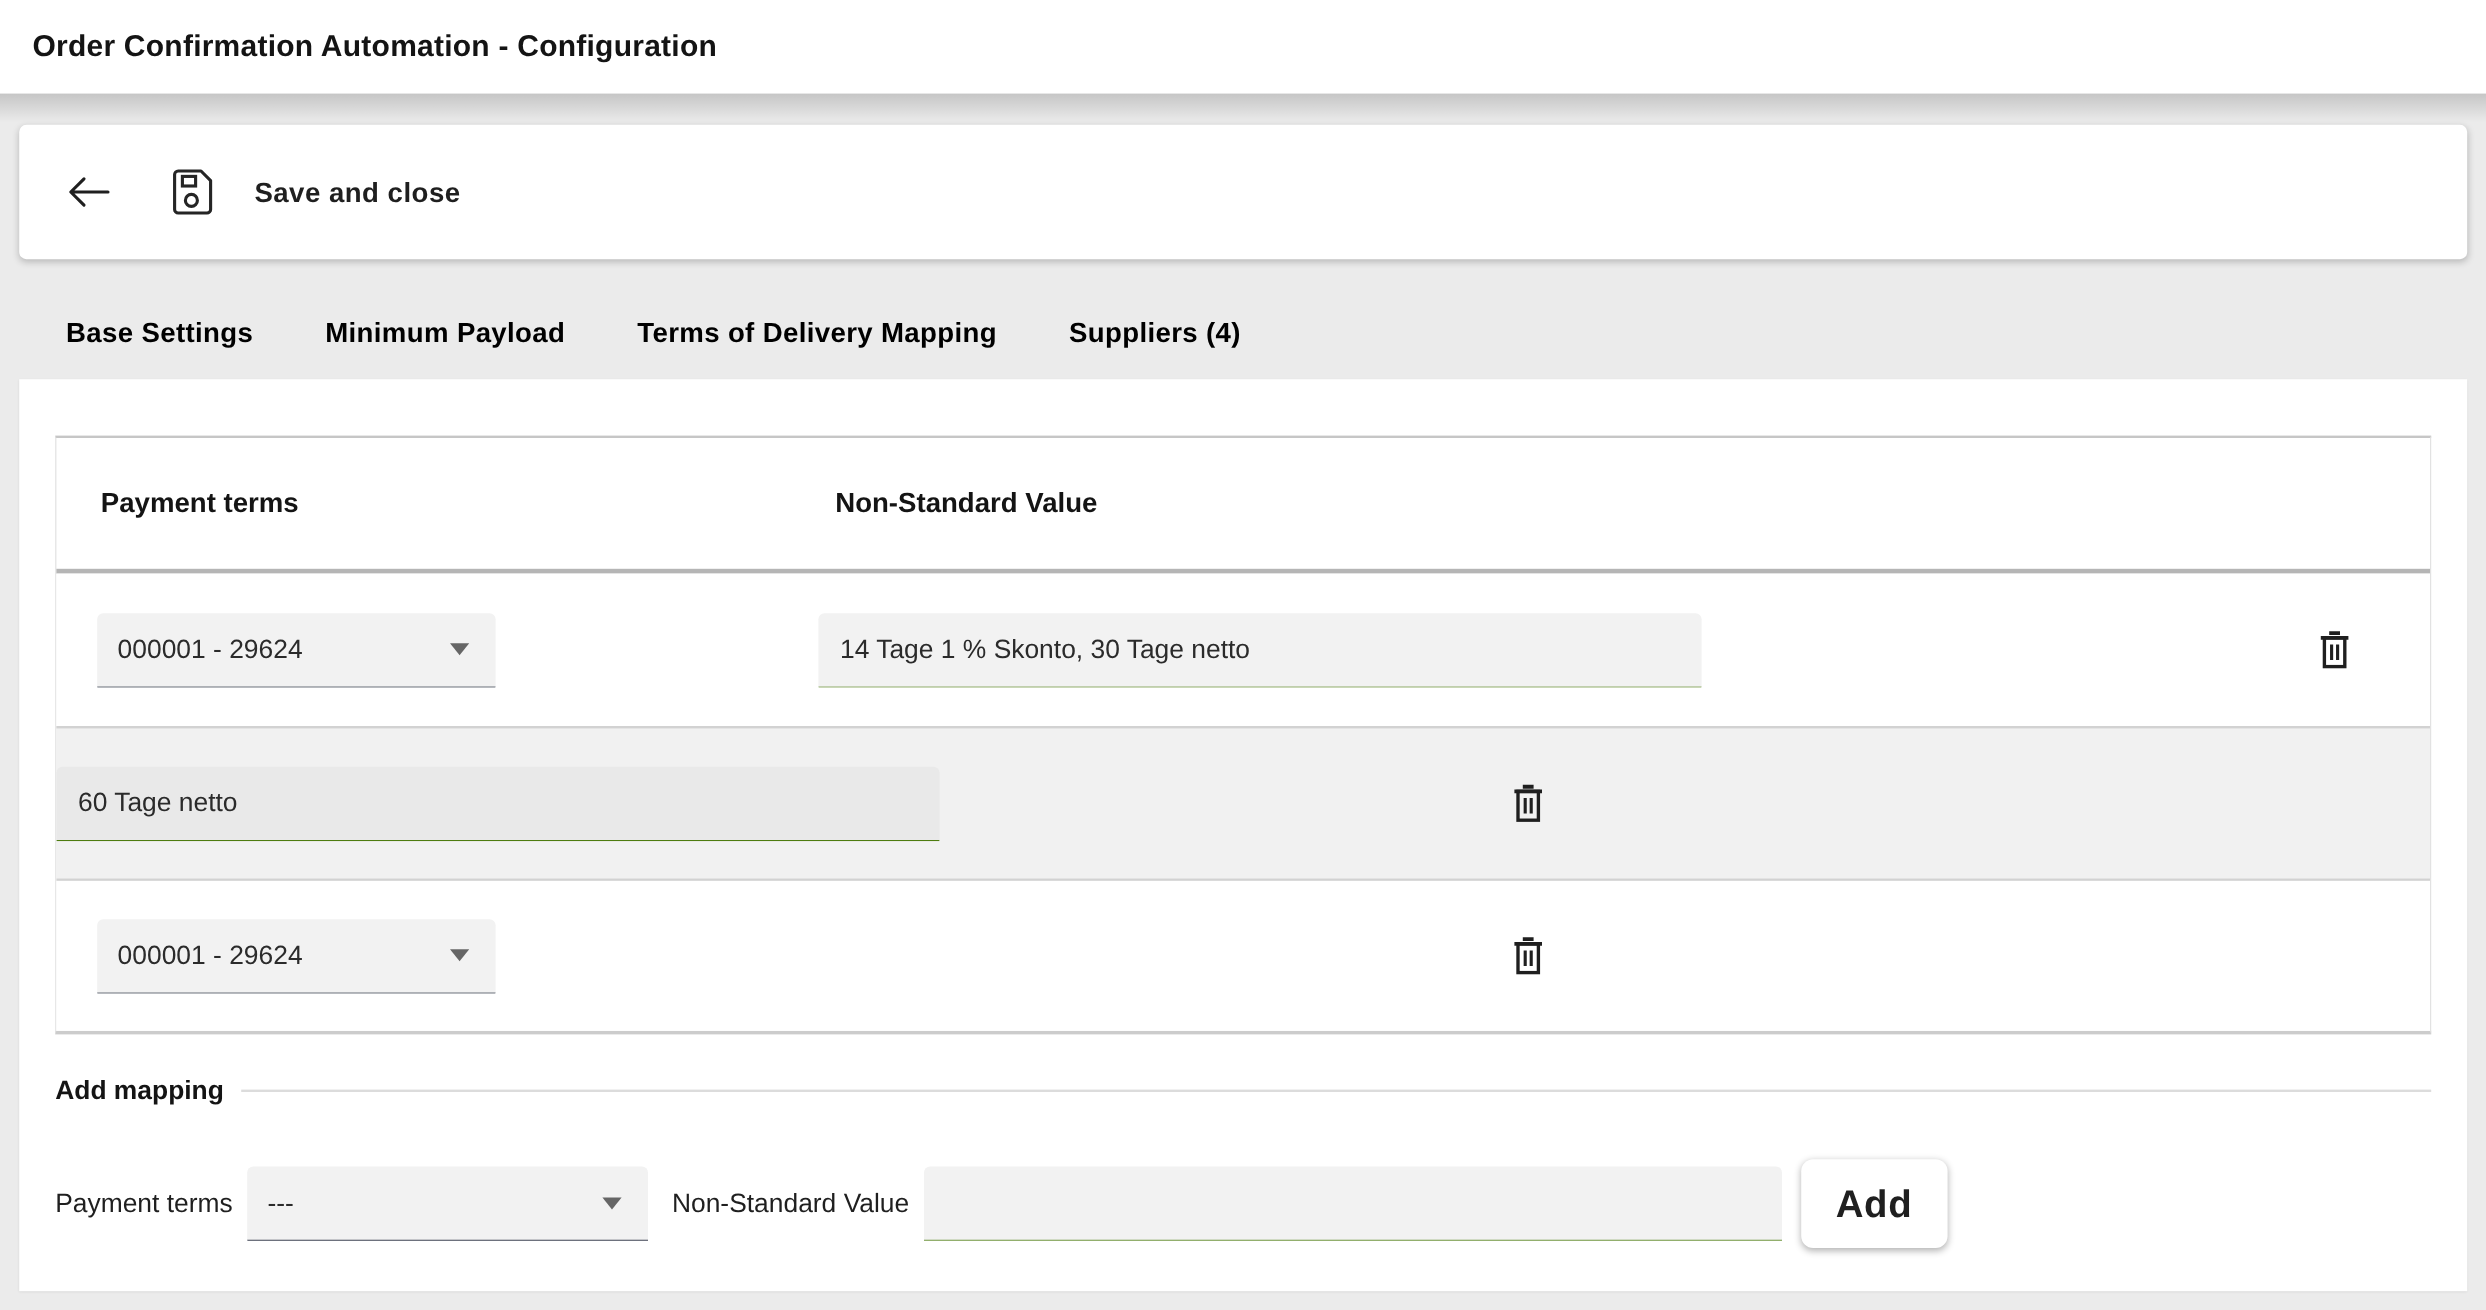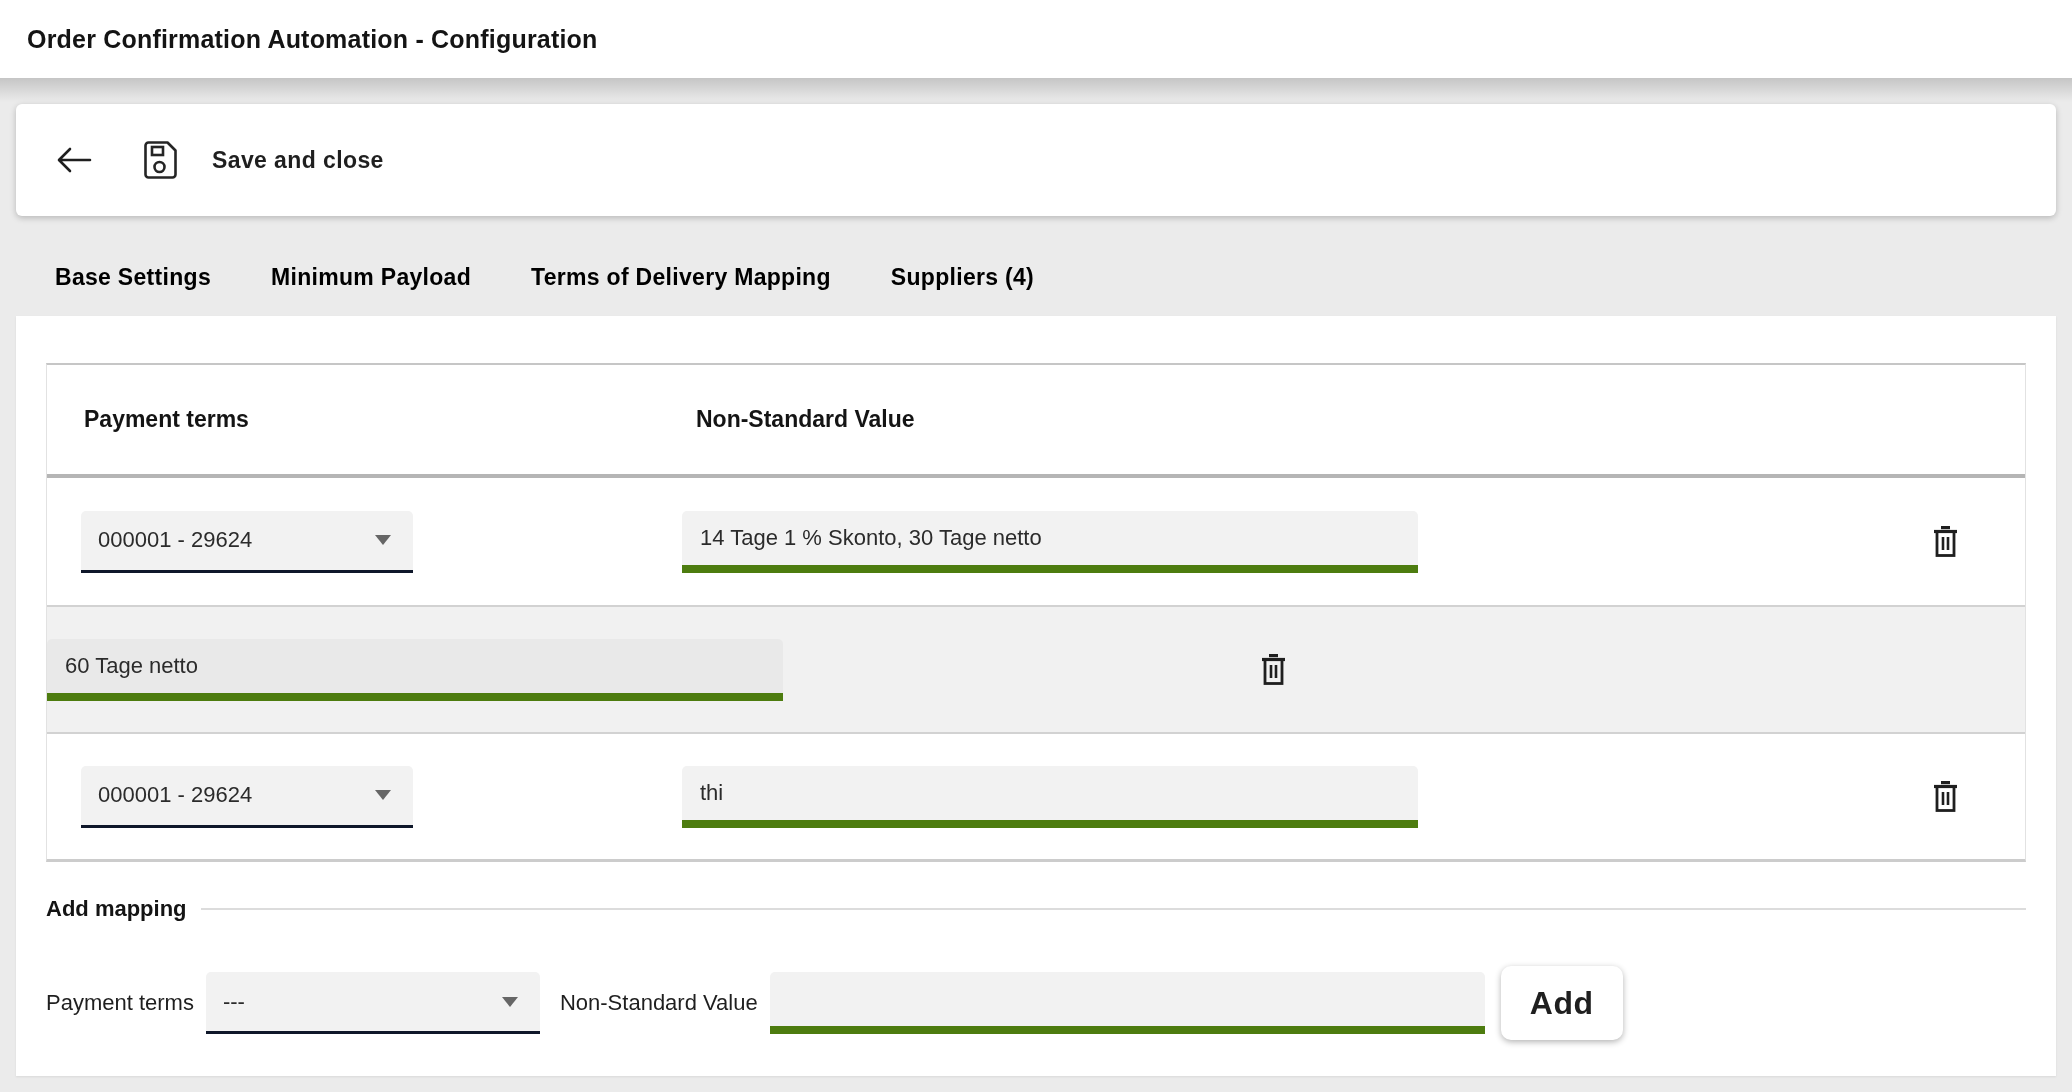--- a/index.html
+++ b/index.html
@@ -132,21 +132,21 @@
   .t-body-row + .t-body-row { border-top: 2px solid #d2d2d2; }
   .t-body-row.alt { background: #f1f1f1; }
 
   
   .select-field {
     width: 332px;
     height: 62px;
     margin-left: 34px;
     background: #f2f2f2;
     border: none;
-    border-bottom: 3px solid #0f172a;
+    border-bottom: 1px solid #0f172a;
     border-radius: 5px 5px 0 0;
     display: flex;
     align-items: center;
     justify-content: space-between;
     padding: 0 22px 0 17px;
     font-size: 22px;
     color: #2b2b2b;
     cursor: pointer;
     font-family: inherit;
   }
@@ -155,21 +155,21 @@
     width: 0; height: 0;
     border-left: 8px solid transparent;
     border-right: 8px solid transparent;
     border-top: 10px solid #666666;
   }
   .text-field {
     width: 736px;
     height: 62px;
     background: #f2f2f2;
     border: none;
-    border-bottom: 8px solid #4d7c0f;
+    border-bottom: 1px solid #4d7c0f;
     border-radius: 5px 5px 0 0;
     padding: 0 18px;
     font-size: 22px;
     color: #2b2b2b;
     font-family: inherit;
     outline: none;
   }
   .alt .text-field { background: #e9e9e9; }
 
   .trash-btn {
@@ -320,23 +320,20 @@
       </button>
     </div>
 
     <div class="t-row t-body-row">
       <div>
         <div class="select-field">
           <span>000001 - 29624</span>
           <span class="caret"></span>
         </div>
       </div>
-      <div>
-        <input class="text-field" type="text" value="thi" style="">
-      </div>
       <button class="trash-btn">
         <span>
           <svg width="31" height="37" viewBox="0 0 31 37">
             <line x1="4" y1="8.5" x2="27" y2="8.5" stroke="#1f1f1f" stroke-width="3.2"></line>
             <line x1="11" y1="4.6" x2="20" y2="4.6" stroke="#1f1f1f" stroke-width="3.2"></line>
             <rect x="7" y="8.5" width="17" height="24" fill="none" stroke="#1f1f1f" stroke-width="2.8"></rect>
             <line x1="13" y1="14" x2="13" y2="27" stroke="#1f1f1f" stroke-width="2.6"></line>
             <line x1="18" y1="14" x2="18" y2="27" stroke="#1f1f1f" stroke-width="2.6"></line>
           </svg>
         </span>

